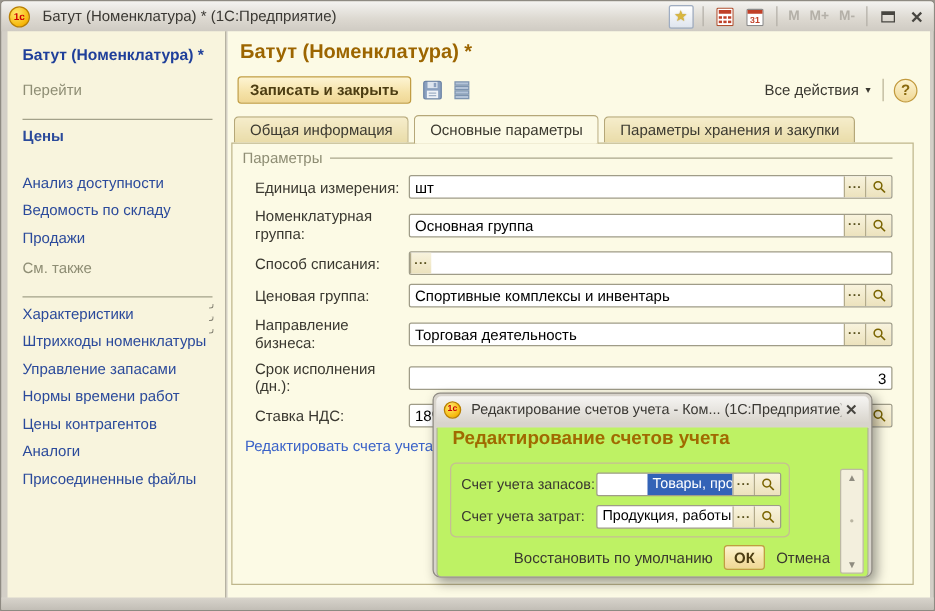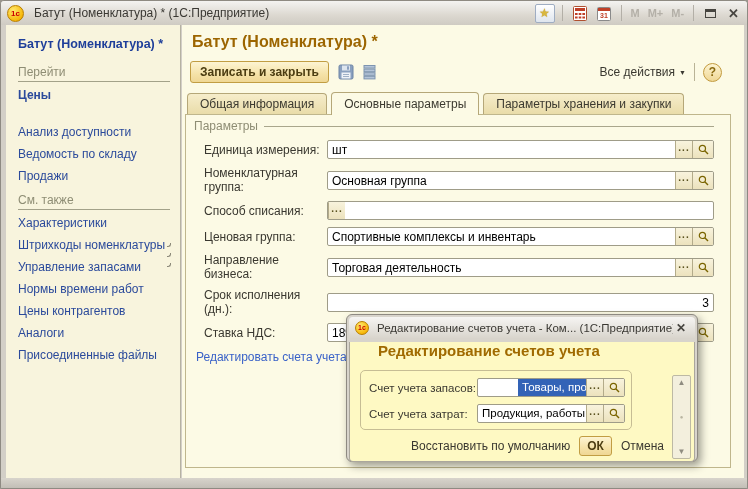--- a/index.html
+++ b/index.html
@@ -29,30 +29,30 @@
   .cal-ic{ width:14px; height:15px; }
 
   
   .frame-bottom{ position:absolute; left:0; bottom:0; width:748px; height:10px;
     background:linear-gradient(#d8d4cc,#c2beb6); }
 
   
   .sidebar{ position:absolute; left:5px; top:24px; width:175px; height:455px;
     background:#f8f4dd; border-right:1px solid #b6b2a2; padding:12px 8px 0 12px; }
   .sb-title{ font-size:12.5px; font-weight:bold; color:#1f3f9a; margin-bottom:14px; white-space:nowrap; }
-  .sb-hdr{ font-size:12px; color:#8e8d74; padding-bottom:2px; border-bottom:1px solid #a3a189; margin:10px 2px 6px 0; }
+  .sb-hdr{ font-size:12px; color:#8e8d74; padding-bottom:16px; border-bottom:1px solid #a3a189; margin:10px 2px 6px 0; }
   .sb-item{ font-size:12px; color:#2b4a9b; margin-bottom:8px; white-space:nowrap; cursor:pointer; }
   .sb-item.bold{ font-weight:bold; }
   .grip{ position:absolute; right:9px; top:218px; display:flex; flex-direction:column; gap:6px; }
   .grip i{ display:block; width:4px; height:4px; border-right:1px solid #8a8778; border-bottom:1px solid #8a8778; border-radius:0 0 3px 0; }
 
   
   .main{ position:absolute; left:181px; top:24px; width:562px; height:455px; background:#fcfae5; }
   .page-title{ font-size:16px; font-weight:bold; color:#9c6500; margin:8px 0 0 10px; }
-  .toolbar{ display:flex; align-items:center; margin:9px 22px 0 8px; height:24px; }
+  .toolbar{ display:flex; align-items:center; margin:9px 10px 0 8px; height:24px; }
   .btn-gold{ background:linear-gradient(#fdf4d2,#f5e2a8 60%,#efd795); border:1px solid #c19d43; border-radius:3px;
     font-size:12px; font-weight:bold; color:#4c3d12; padding:3px 9px; cursor:pointer; font-family:inherit; }
   .tool-ic{ margin-left:9px; cursor:pointer; display:flex; align-items:center; }
   .tb-spacer{ flex:1; }
   .all-actions{ font-size:12px; color:#3a3830; cursor:pointer; display:flex; align-items:center; gap:4px; }
   .dd-arrow{ font-size:7px; color:#3a3830; }
   .help-sep{ width:1px; height:18px; background:#b9b396; margin:0 8px; }
   .help-btn{ width:19px; height:19px; border-radius:50%; border:1px solid #c29a3e;
     background:linear-gradient(#fdf4d2,#efd795); color:#8a6a10; font-size:12px; font-weight:bold;
     display:flex; align-items:center; justify-content:center; cursor:pointer; }
@@ -80,21 +80,21 @@
 
   
   .dialog{ position:absolute; left:345px; top:313px; width:352px; height:148px; z-index:50;
     background:#d8d4cc; border:1px solid #8e8a82; border-radius:6px; padding:2px;
     box-shadow:3px 4px 9px rgba(0,0,0,.38); }
   .dlg-titlebar{ height:21px; border-radius:4px 4px 0 0; background:linear-gradient(#f6f5f3,#d9d5cd);
     display:flex; align-items:center; padding:0 6px; }
   .dlg-titlebar .logo{ width:14px; height:14px; font-size:7px; }
   .dlg-title{ flex:1; font-size:11.5px; color:#3a3833; margin-left:8px; white-space:nowrap; overflow:hidden; }
   .dlg-close{ font-size:12px; font-weight:bold; color:#474540; cursor:pointer; padding:0 3px; }
-  .dlg-body{ position:relative; height:120px; background:#fef9c3; border:1px solid #aaa69c; border-top:none; border-radius:0 0 4px 4px;padding-left:16px; }
+  .dlg-body{ position:relative; height:120px; background:#bef264; border:1px solid #aaa69c; border-top:none; border-radius:0 0 4px 4px; }
   .dlg-heading{ font-size:15px; font-weight:bold; color:#a06a00; margin:4px 0 0 12px; }
   .dlg-group{ position:absolute; left:10px; top:28px; width:272px; height:60px;
     border:1px solid #c6bd94; border-radius:5px; padding:7px 6px 0 8px; }
   .drow{ display:flex; align-items:center; margin-bottom:7px; }
   .dlabel{ width:108px; flex:0 0 auto; font-size:11.5px; color:#3a3830; }
   .dctrl{ flex:1; display:flex; height:19px; border:1px solid #9f9c88; border-radius:2px; background:#fff; overflow:hidden; }
   .dctrl .ftext{ font-size:11.5px; }
   .dctrl.selected .ftext{ background:#3363b7; color:#fff;margin-left:40px; }
   .dscroll{ position:absolute; right:3px; top:33px; width:19px; height:84px;
     background:#f3efdd; border:1px solid #bdb9a4; border-radius:2px;

